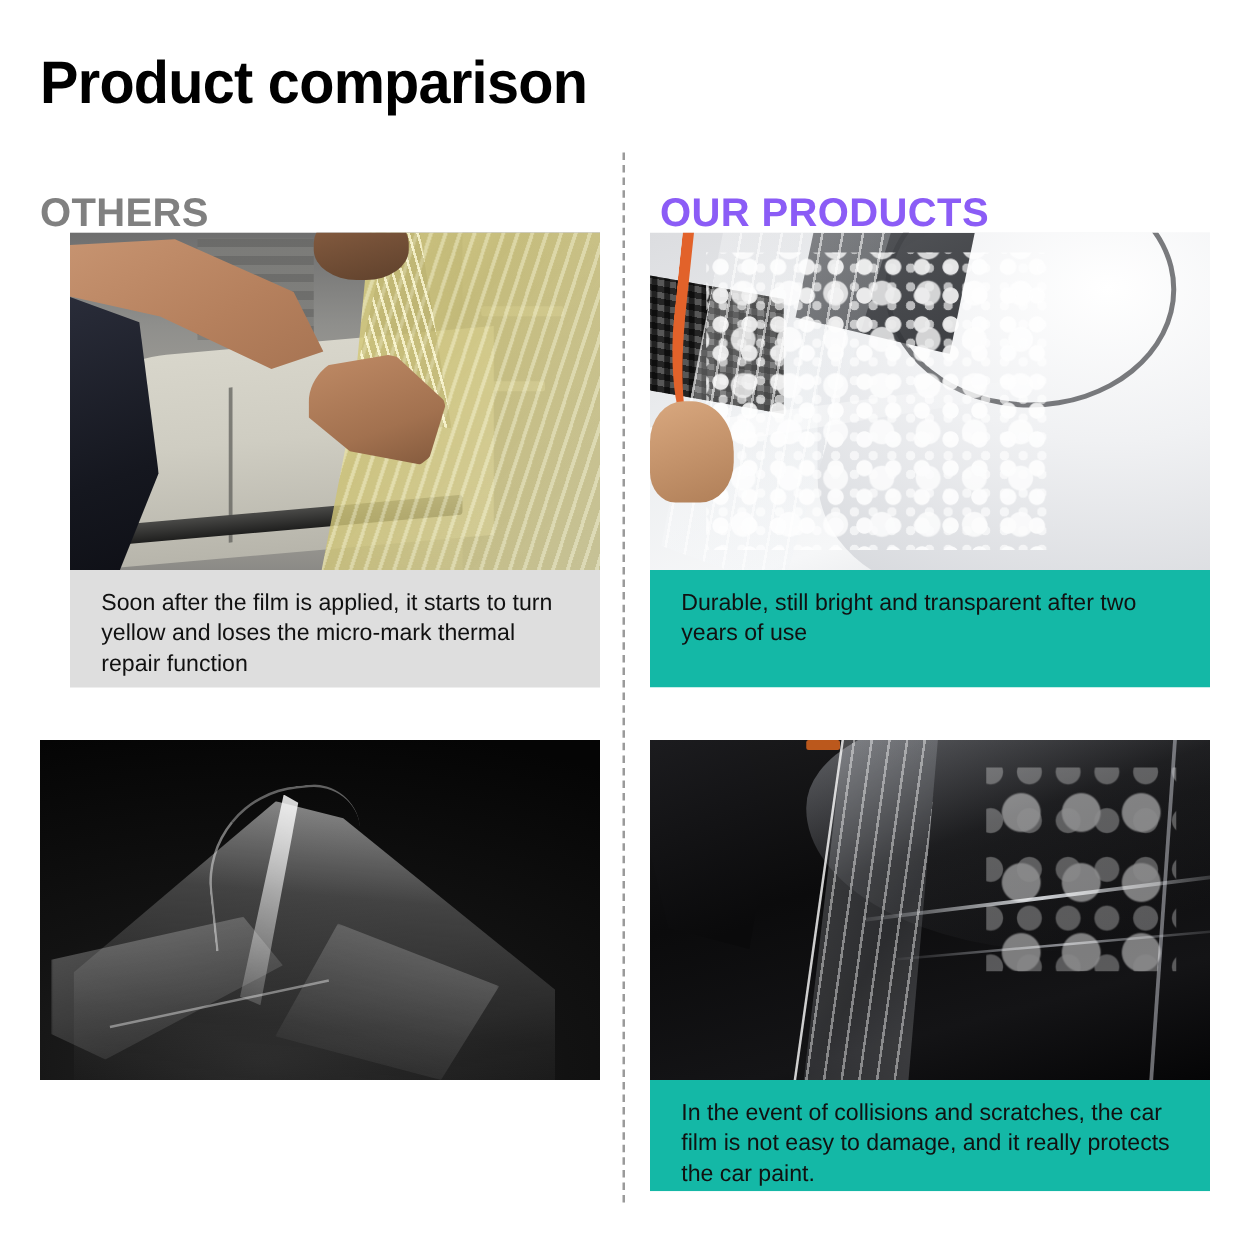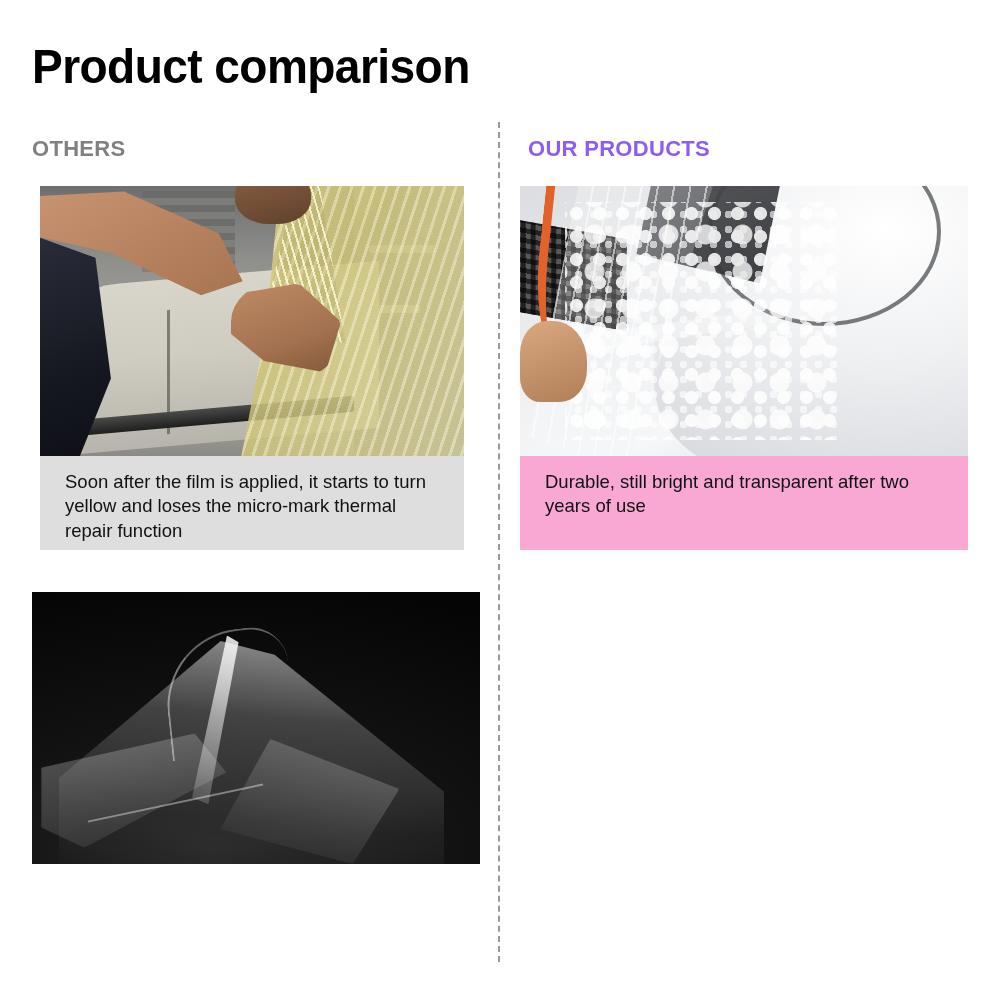--- a/index.html
+++ b/index.html
@@ -32,24 +32,25 @@
     line-height: 1.05;
     transform: scaleX(0.96);
     transform-origin: left top;
     white-space: nowrap;
   }
 
   
   .col-header {
     position: absolute;
     font-family: "Liberation Sans", sans-serif;
-    font-size: 22px;
+    font-size: 32px;
     font-weight: bold;
     letter-spacing: 0.3px;
     white-space: nowrap;
+    margin-top: 16px;
   }
   .col-header.others {
     left: 32px;
     top: 136px;
     color: #808080;
   }
   .col-header.ours {
     left: 528px;
     top: 136px;
     color: #8b5cf6;
@@ -63,21 +64,21 @@
     width: 0;
     height: 840px;
     border-left: 2px dashed #9a9a9a;
   }
 
   
   .panel {
     position: absolute;
     overflow: hidden;
   }
-  .panel.tl { left: 16px;  top: 186px; width: 448px; height: 462px; padding-left: 24px; }
+  .panel.tl { left: 32px;  top: 186px; width: 448px; height: 462px; padding-left: 24px; }
   .panel.tr { left: 520px; top: 186px; width: 448px; height: 364px; }
   .panel.bl { left: 32px;  top: 592px; width: 448px; height: 361px; }
   .panel.br { left: 520px; top: 592px; width: 448px; height: 361px; }
 
   .photo {
     position: relative;
     width: 100%;
     height: 270px;
     overflow: hidden;
     background: #2a2a2a;
@@ -88,21 +89,21 @@
     width: 100%;
     height: 94px;
     padding: 14px 22px 10px 25px;
     font-family: "Liberation Sans", sans-serif;
     font-size: 18.5px;
     line-height: 1.32;
     color: #111111;
   }
   .panel.bl .caption, .panel.br .caption { height: 89px; }
   .caption.gray   { background: #DEDEDE; }
-  .caption.orange { background: #f9a8d4; }
+  .caption.orange { background: #14b8a6; }
 
   
 
   
   .ph-tl { background: linear-gradient(180deg,#8e8e8e 0%,#a7a6a2 35%,#b9b6ac 70%,#8b8a86 100%); }
   .ph-tl .bg-wall {
     position:absolute; left:0; top:0; width:100%; height:46%;
     background: linear-gradient(180deg,#6e6e6e 0%,#8f8f8c 60%,#9d9b95 100%);
   }
   .ph-tl .garage-door {
@@ -380,14 +381,28 @@
     <div class="photo ph-bl">
       <div class="peak"></div>
       <div class="peak-ridge"></div>
       <div class="peak-hood"></div>
       <div class="fold-a"></div>
       <div class="fold-b"></div>
       <div class="crease"></div>
     </div>
   </div>
 
+  <div class="panel br">
+    <div class="photo ph-br">
+      <div class="body-sheen"></div>
+      <div class="door-line"></div>
+      <div class="crease-long"></div>
+      <div class="crease-long2"></div>
+      <div class="specks"></div>
+      <div class="installer"></div>
+      <div class="film-sheet"></div>
+      <div class="film-edge"></div>
+      <div class="orange-spec"></div>
+    </div>
+    <div class="caption orange">In the event of collisions and scratches, the car film is not easy to damage, and it really protects the car paint.</div>
+  </div>
 
 </div>
 
 </body></html>

